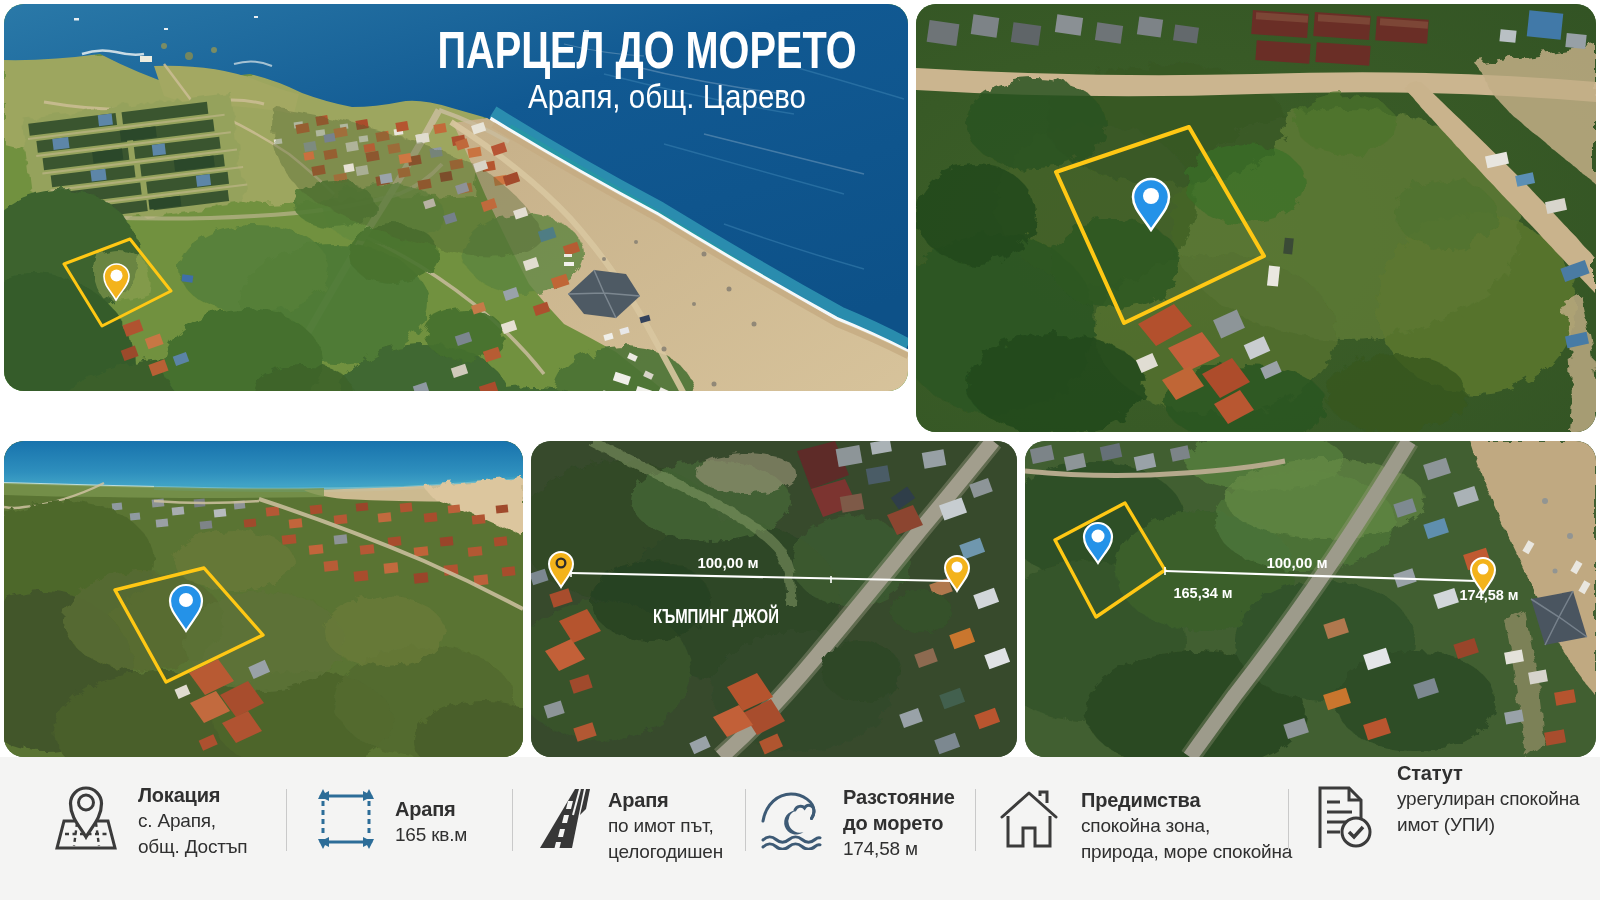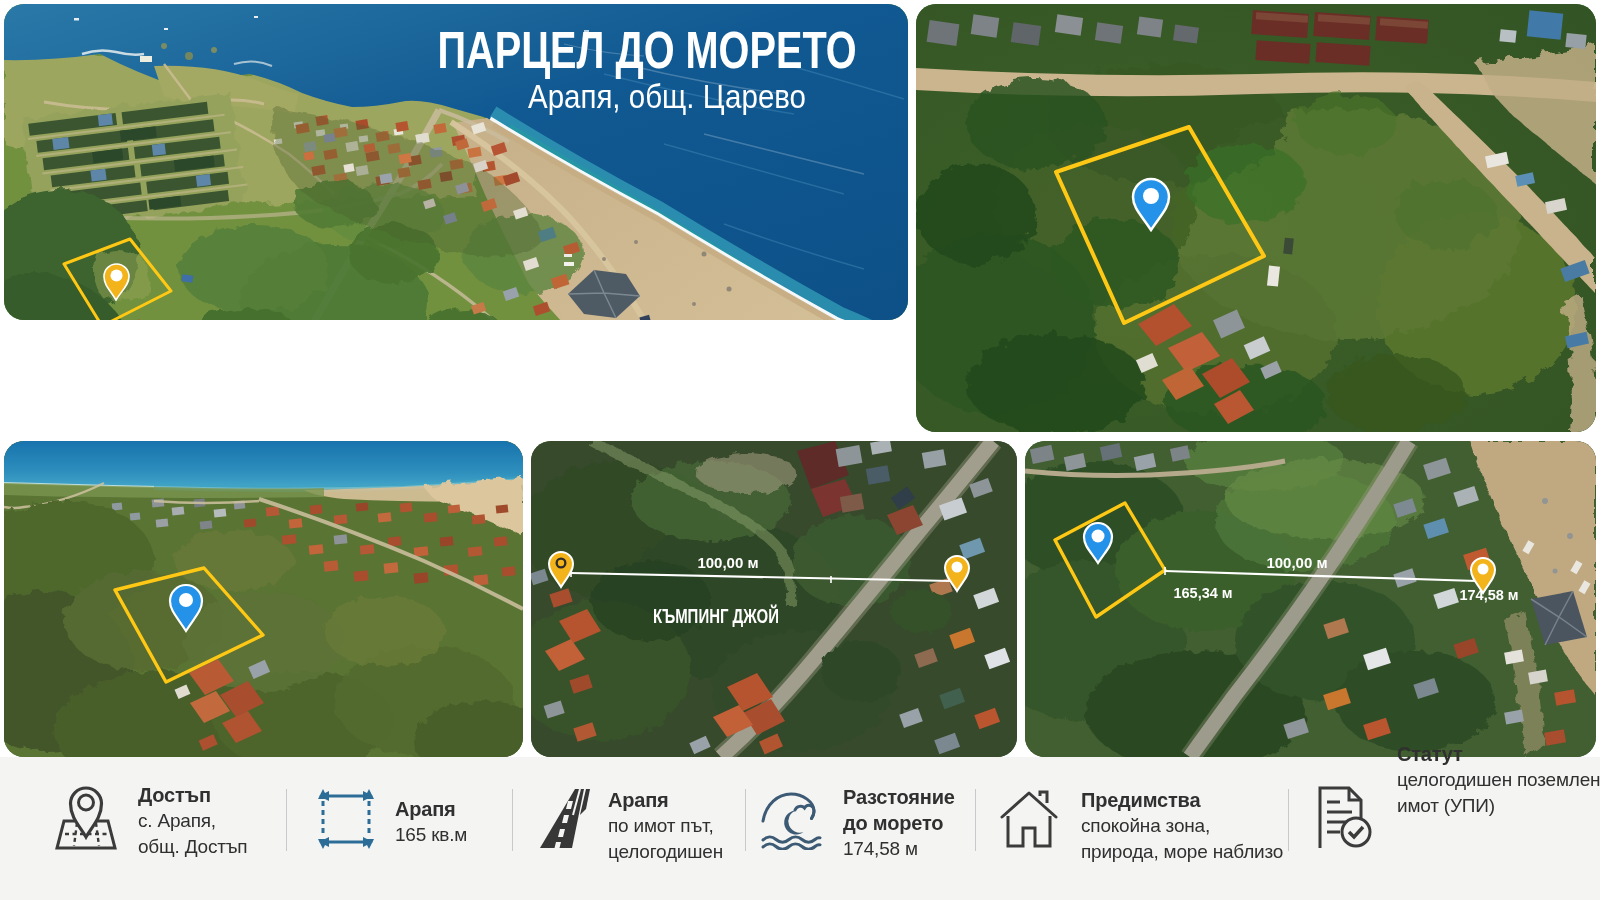--- a/index.html
+++ b/index.html
@@ -11,21 +11,21 @@
 .fb{font-size:19px;line-height:26px;letter-spacing:-0.2px;white-space:nowrap}
 .divider{position:absolute;width:1px;background:#c9c9c9}
 </style>
 </head>
 <body>
 
 <div style="position:absolute;left:0;top:0;width:1600px;height:900px;background:#ffffff"></div>
 
 <div style="position:absolute;left:0;top:757px;width:1600px;height:143px;background:#f4f4f3"></div>
 
-<div class="ph" id="phA" style="left:4px;top:4px;width:904px;height:316px;background:#86efac">
+<div class="ph" id="phA" style="left:4px;top:4px;width:904px;height:387px;background:#86efac">
 <svg width="904" height="428" viewBox="0 0 904 428">
 <defs>
 <linearGradient id="seaA" x1="0" y1="0" x2="0.8" y2="1">
 <stop offset="0" stop-color="#2a79a8"></stop>
 <stop offset="0.45" stop-color="#115992"></stop>
 <stop offset="1" stop-color="#0d5188"></stop>
 </linearGradient>
 <linearGradient id="sandA" x1="0" y1="0" x2="1" y2="1">
 <stop offset="0" stop-color="#c6b089"></stop>
 <stop offset="1" stop-color="#d8c49c"></stop>
@@ -738,21 +738,21 @@
 
 <div class="feat" style="left:55px;top:786px;width:62px;height:64px" id="icLoc">
 <svg width="62" height="64" viewBox="0 0 62 64" fill="none" stroke="#3b3b3b" stroke-width="3">
 <path d="M9 35 L53 35 L60 62 L2 62 Z"></path>
 <path d="M22 37 L19 60 M41 37 L44 60 M10 48 L52 48" stroke-dasharray="4 3.5" stroke-width="2.4"></path>
 <path d="M31 51 C24.5 40 15.5 31.5 15.5 17.5 A15.5 15.5 0 1 1 46.5 17.5 C46.5 31.5 37.5 40 31 51 Z" fill="#f4f4f3" stroke-width="3.2"></path>
 <circle cx="31" cy="16.5" r="7.5" fill="#f4f4f3" stroke-width="3"></circle>
 </svg>
 </div>
 <div class="feat" style="left:138px;top:782px">
-<div class="fh">Достъп</div>
+<div class="fh">Локация</div>
 <div class="fb">с. Арапя,</div>
 <div class="fb">общ. Достъп</div>
 </div>
 
 <div class="divider" style="left:286px;top:789px;height:62px"></div>
 
 <div class="feat" style="left:317px;top:788px;width:58px;height:62px" id="icArea">
 <svg width="58" height="62" viewBox="0 0 58 62" stroke="#2c6d98" stroke-width="3" fill="none">
 <path d="M10 8 L48 8"></path>
 <path d="M10 54 L48 54"></path>
@@ -813,31 +813,31 @@
 <div class="feat" style="left:1000px;top:790px;width:58px;height:58px" id="icHouse">
 <svg width="58" height="58" viewBox="0 0 58 58" fill="none" stroke="#3b3b3b" stroke-width="3">
 <path d="M2 27 L29 3 L56 27" stroke-linecap="round" stroke-linejoin="round"></path>
 <path d="M40 6 L40 2 L47 2 L47 13"></path>
 <path d="M8 26 L8 56 L23 56 L23 38 L35 38 L35 56 L50 56 L50 26"></path>
 </svg>
 </div>
 <div class="feat" style="left:1081px;top:787px">
 <div class="fh">Предимства</div>
 <div class="fb">спокойна зона,</div>
-<div class="fb">природа, море наблизо</div>
+<div class="fb">природа, море спокойна</div>
 </div>
 
 <div class="divider" style="left:1288px;top:789px;height:62px"></div>
 
 <div class="feat" style="left:1318px;top:786px;width:58px;height:64px" id="icDoc">
 <svg width="58" height="64" viewBox="0 0 58 64" fill="none" stroke="#3b3b3b" stroke-width="3">
 <path d="M2 62 L2 2 L31 2 L43 14 L43 40"></path>
 <path d="M31 2 L31 14 L43 14"></path>
 <path d="M9 16 L22 16 M9 26 L34 26 M9 36 L34 36 M9 46 L22 46"></path>
 <circle cx="38" cy="46" r="14" fill="#f4f4f3"></circle>
 <path d="M31 46 L36 51 L45 41" stroke-width="3.5"></path>
 </svg>
 </div>
-<div class="feat" style="left:1397px;top:741px">
+<div class="feat" style="left:1397px;top:760px">
 <div class="fh">Статут</div>
-<div class="fb">целогодишен поземлен</div>
+<div class="fb">урегулиран спокойна</div>
 <div class="fb">имот (УПИ)</div>
 </div>
 
 </body></html>

